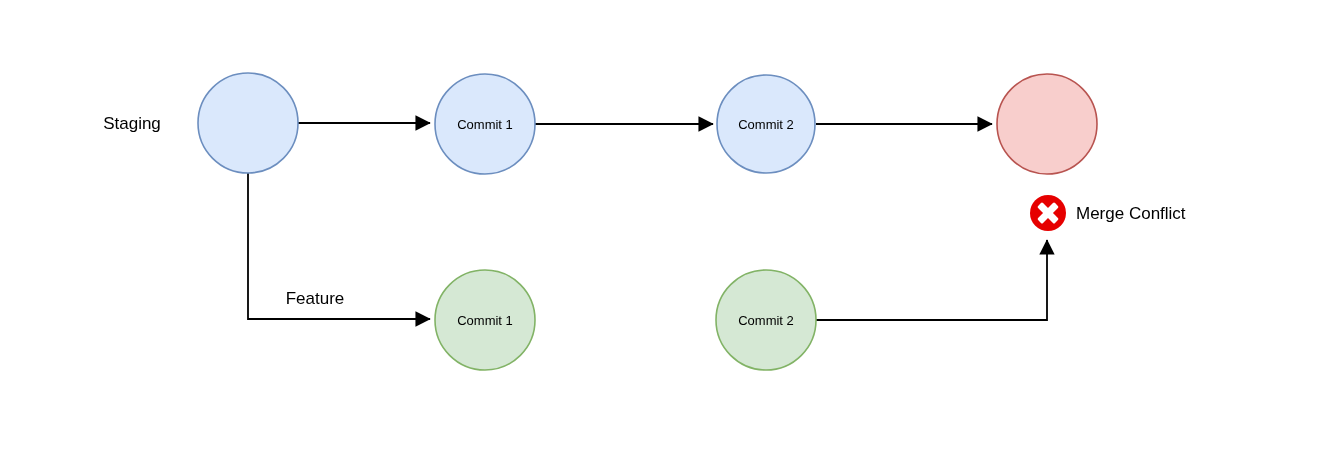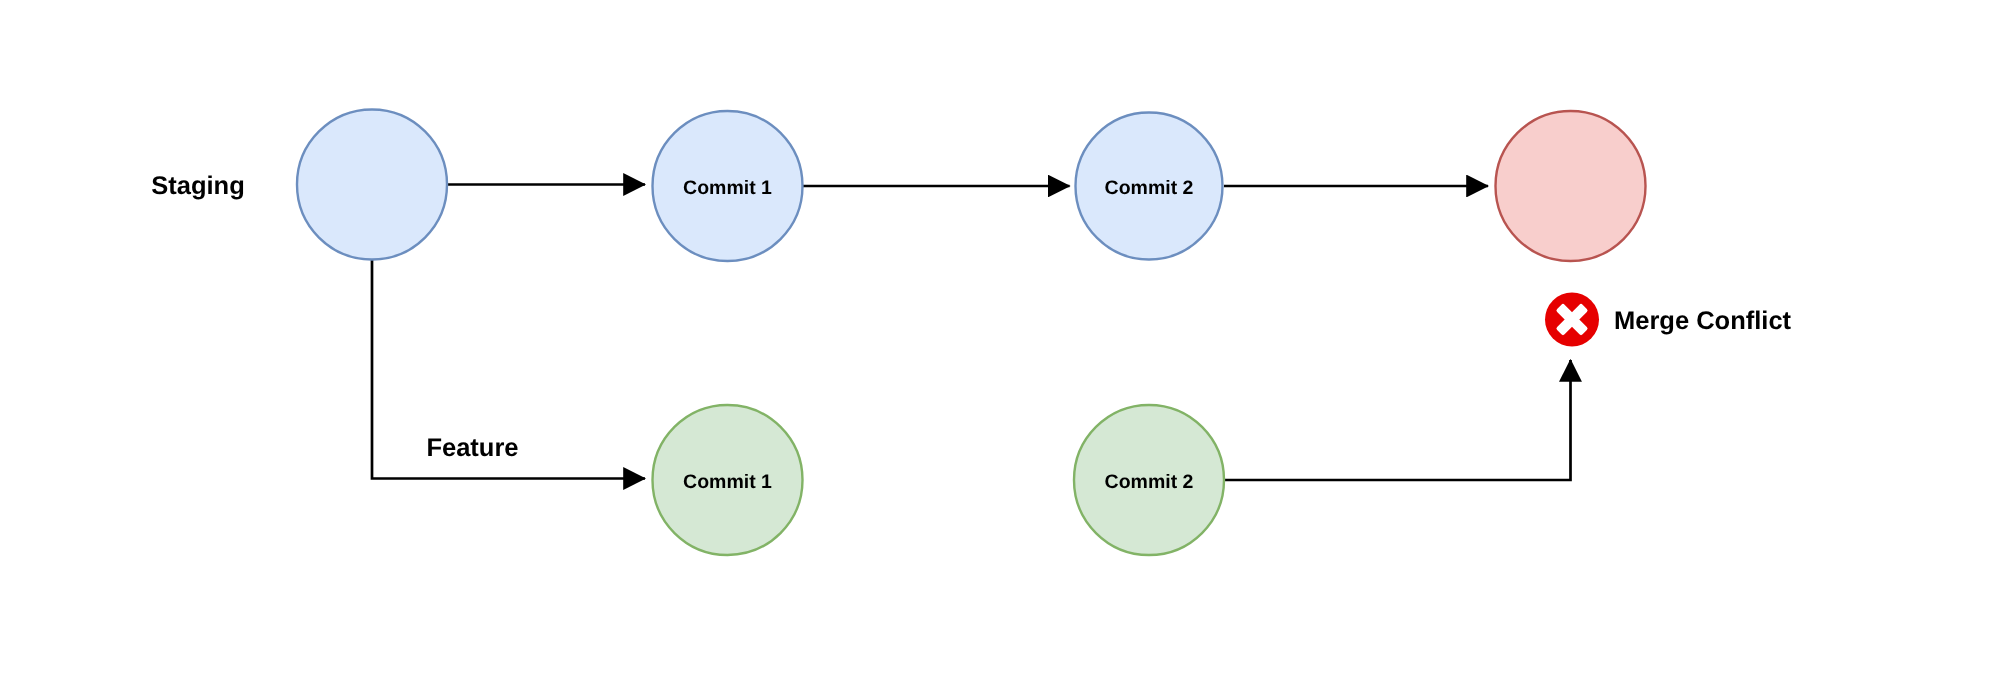--- a/index.html
+++ b/index.html
@@ -7,21 +7,20 @@
     padding: 0;
     background: #ffffff;
   }
   .canvas {
     position: relative;
     width: 1328px;
     height: 456px;
     background: #ffffff;
     overflow: hidden;
     font-family: "Liberation Sans", sans-serif;
-    font-weight: bold;
   }
   svg text {
     font-family: "Liberation Sans", sans-serif;
     fill: #000000;
   }
   .branch-label {
     font-size: 17px;
   }
   .commit-label {
     font-size: 13px;

